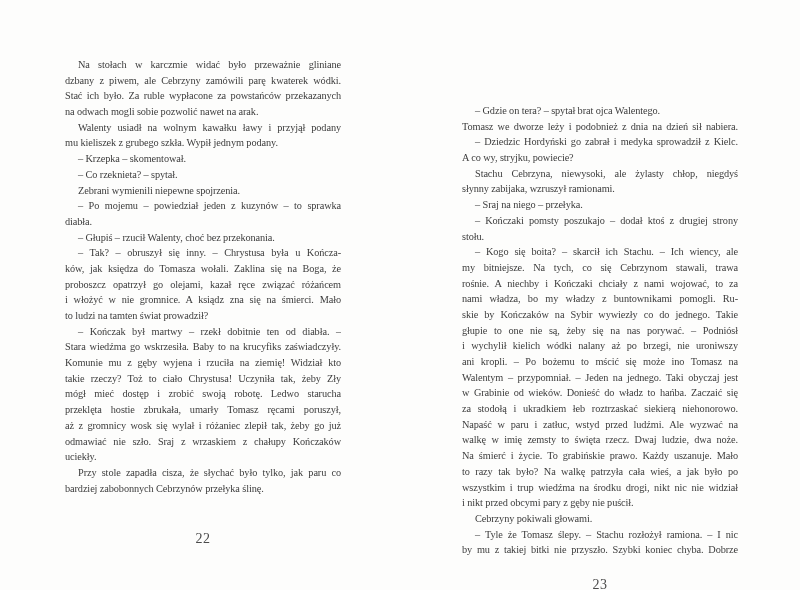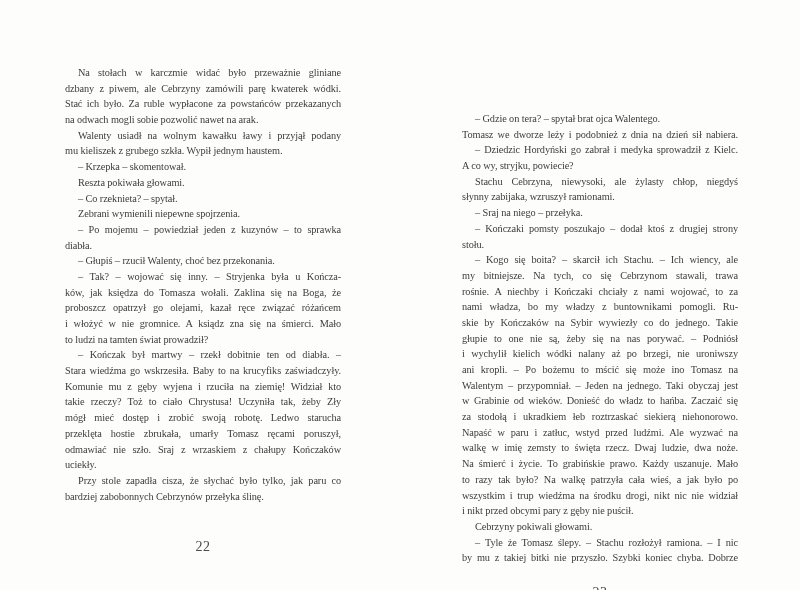--- a/index.html
+++ b/index.html
@@ -5,21 +5,21 @@
   :root { --paper: #fdfdfc; --ink: #3c3c3c; --folio: #4a4a4a; }
   * { margin: 0; padding: 0; box-sizing: border-box; }
   html, body { width: 800px; height: 590px; }
   body {
     background: var(--paper);
     font-family: "Liberation Serif", "DejaVu Serif", serif;
     color: var(--ink);
     overflow: hidden;
   }
   .spread { position: relative; width: 800px; height: 590px; }
-  .page { position: absolute; top: 8px; height: 551px; width: 276px; }
+  .page { position: absolute; top: 0; height: 551px; width: 276px; }
   .page-left  { left: 65px; }
   .page-right { left: 462px; margin-top: 46px; }
   .textblock { position: absolute; top: 57px; left: 0; width: 276px; }
   .ln {
     height: 15.7px;
     line-height: 15.7px;
     font-size: 10.3px;
     letter-spacing: -0.1px;
     text-align: justify;
     text-align-last: justify;
@@ -45,39 +45,39 @@
 <div class="spread">
 
   <div class="page page-left">
     <div class="textblock">
 
     <div class="ln indent">Na stołach w karczmie widać było przeważnie gliniane</div>
         <div class="ln">dzbany z piwem, ale Cebrzyny zamówili parę kwaterek wódki.</div>
         <div class="ln">Stać ich było. Za ruble wypłacone za powstańców przekazanych</div>
         <div class="ln end">na odwach mogli sobie pozwolić nawet na arak.</div>
         <div class="ln indent">Walenty usiadł na wolnym kawałku ławy i przyjął podany</div>
-        <div class="ln end">mu kieliszek z grubego szkła. Wypił jednym haustem.</div>
+        <div class="ln end">mu kieliszek z grubego szkła. Wypił jednym podany.</div>
         <div class="ln indent end">– Krzepka – skomentował.</div>
-        <div class="ln indent end">Reszta pokiwała głowami.</div>
         <div class="ln indent end">– Co rzeknieta? – spytał.</div>
         <div class="ln indent end">Zebrani wymienili niepewne spojrzenia.</div>
         <div class="ln indent">– Po mojemu – powiedział jeden z kuzynów – to sprawka</div>
         <div class="ln end">diabła.</div>
         <div class="ln indent end">– Głupiś – rzucił Walenty, choć bez przekonania.</div>
-        <div class="ln indent">– Tak? – wojować się inny. – Stryjenka była u Kończa-</div>
+        <div class="ln indent">– Tak? – obruszył się inny. – Chrystusa była u Kończa-</div>
         <div class="ln">ków, jak księdza do Tomasza wołali. Zaklina się na Boga, że</div>
         <div class="ln">proboszcz opatrzył go olejami, kazał ręce związać różańcem</div>
         <div class="ln">i włożyć w nie gromnice. A ksiądz zna się na śmierci. Mało</div>
         <div class="ln end">to ludzi na tamten świat prowadził?</div>
         <div class="ln indent">– Kończak był martwy – rzekł dobitnie ten od diabła. –</div>
         <div class="ln">Stara wiedźma go wskrzesiła. Baby to na krucyfiks zaświadczyły.</div>
         <div class="ln">Komunie mu z gęby wyjena i rzuciła na ziemię! Widział kto</div>
         <div class="ln">takie rzeczy? Toż to ciało Chrystusa! Uczyniła tak, żeby Zły</div>
         <div class="ln">mógł mieć dostęp i zrobić swoją robotę. Ledwo starucha</div>
         <div class="ln">przeklęta hostie zbrukała, umarły Tomasz ręcami poruszył,</div>
+        <div class="ln">aż z gromnicy wosk się wylał i różaniec zlepił tak, żeby go już</div>
         <div class="ln">odmawiać nie szło. Sraj z wrzaskiem z chałupy Kończaków</div>
         <div class="ln end">uciekły.</div>
         <div class="ln indent">Przy stole zapadła cisza, że słychać było tylko, jak paru co</div>
         <div class="ln end">bardziej zabobonnych Cebrzynów przełyka ślinę.</div>
       </div>
     <div class="folio">22</div>
   </div>
 
   <div class="page page-right">
     <div class="textblock">

